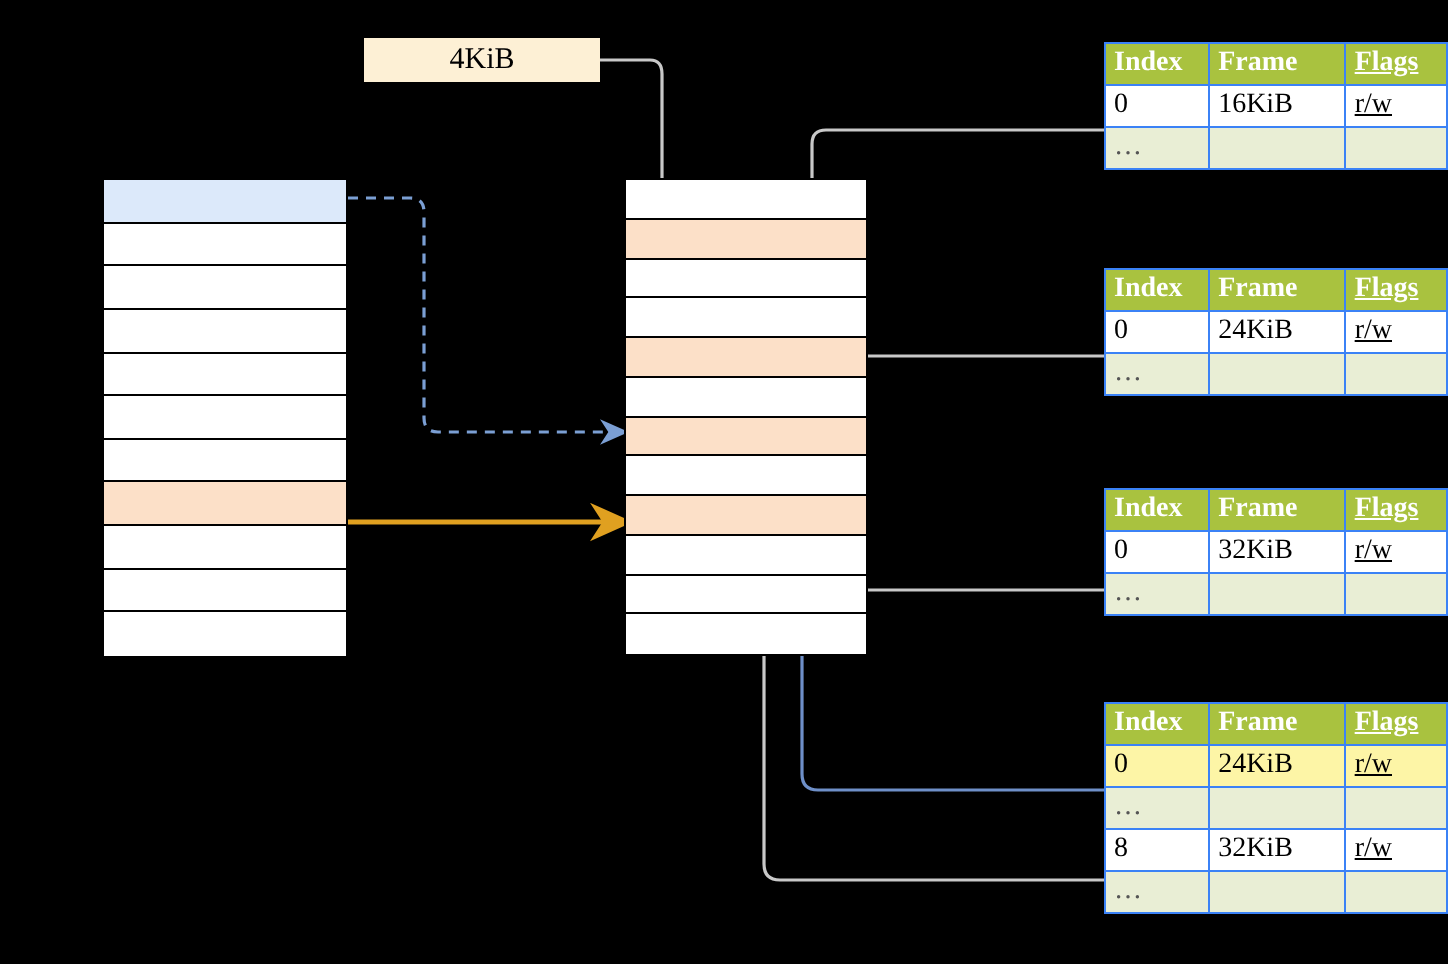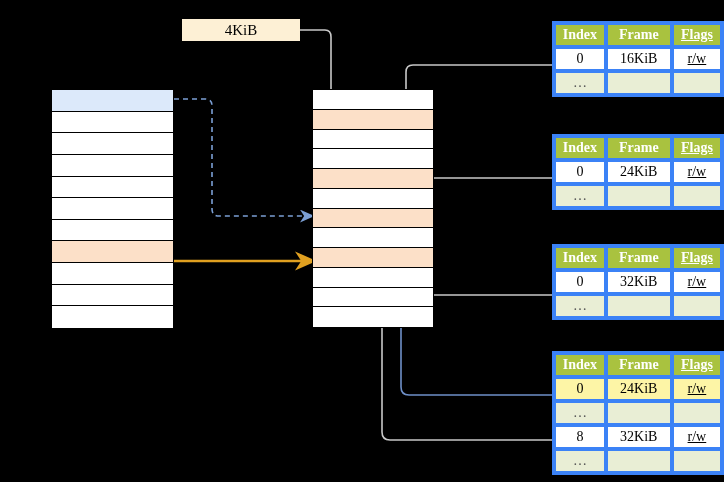--- a/index.html
+++ b/index.html
@@ -11,26 +11,26 @@
   .memcol{position:absolute;border:1px solid #000;box-sizing:border-box;}
   .memrow{box-sizing:border-box;border-bottom:1px solid #000;background:#ffffff;}
   .memrow:last-child{border-bottom:none;}
   .memrow.blue{background:#dce9fa;}
   .memrow.peach{background:#fce0c8;}
 
   
   .ptable{position:absolute;border-collapse:collapse;
           border:1px solid #94ab30;background:#fff;}
   .ptable td,.ptable th{
-      border:4px solid #3b82f6;
+      border:1px solid #3b82f6;
       padding:1px 4px;
       font-size:14px;
       line-height:18px;
       height:20px;
-      text-align:center;
+      text-align:left;
       color:#000;
       font-weight:normal;
       white-space:nowrap;
       box-sizing:border-box;}
   .ptable th{background:#a9c23f;color:#ffffff;font-weight:bold;}
   .ptable td.ell{background:#e9eed5;color:#555;}
   .ptable td.hl{background:#fdf5a6;}
   .c-index{width:56px;}
   .c-frame{width:77px;}
   .c-flags{width:55px;text-decoration:underline;}

